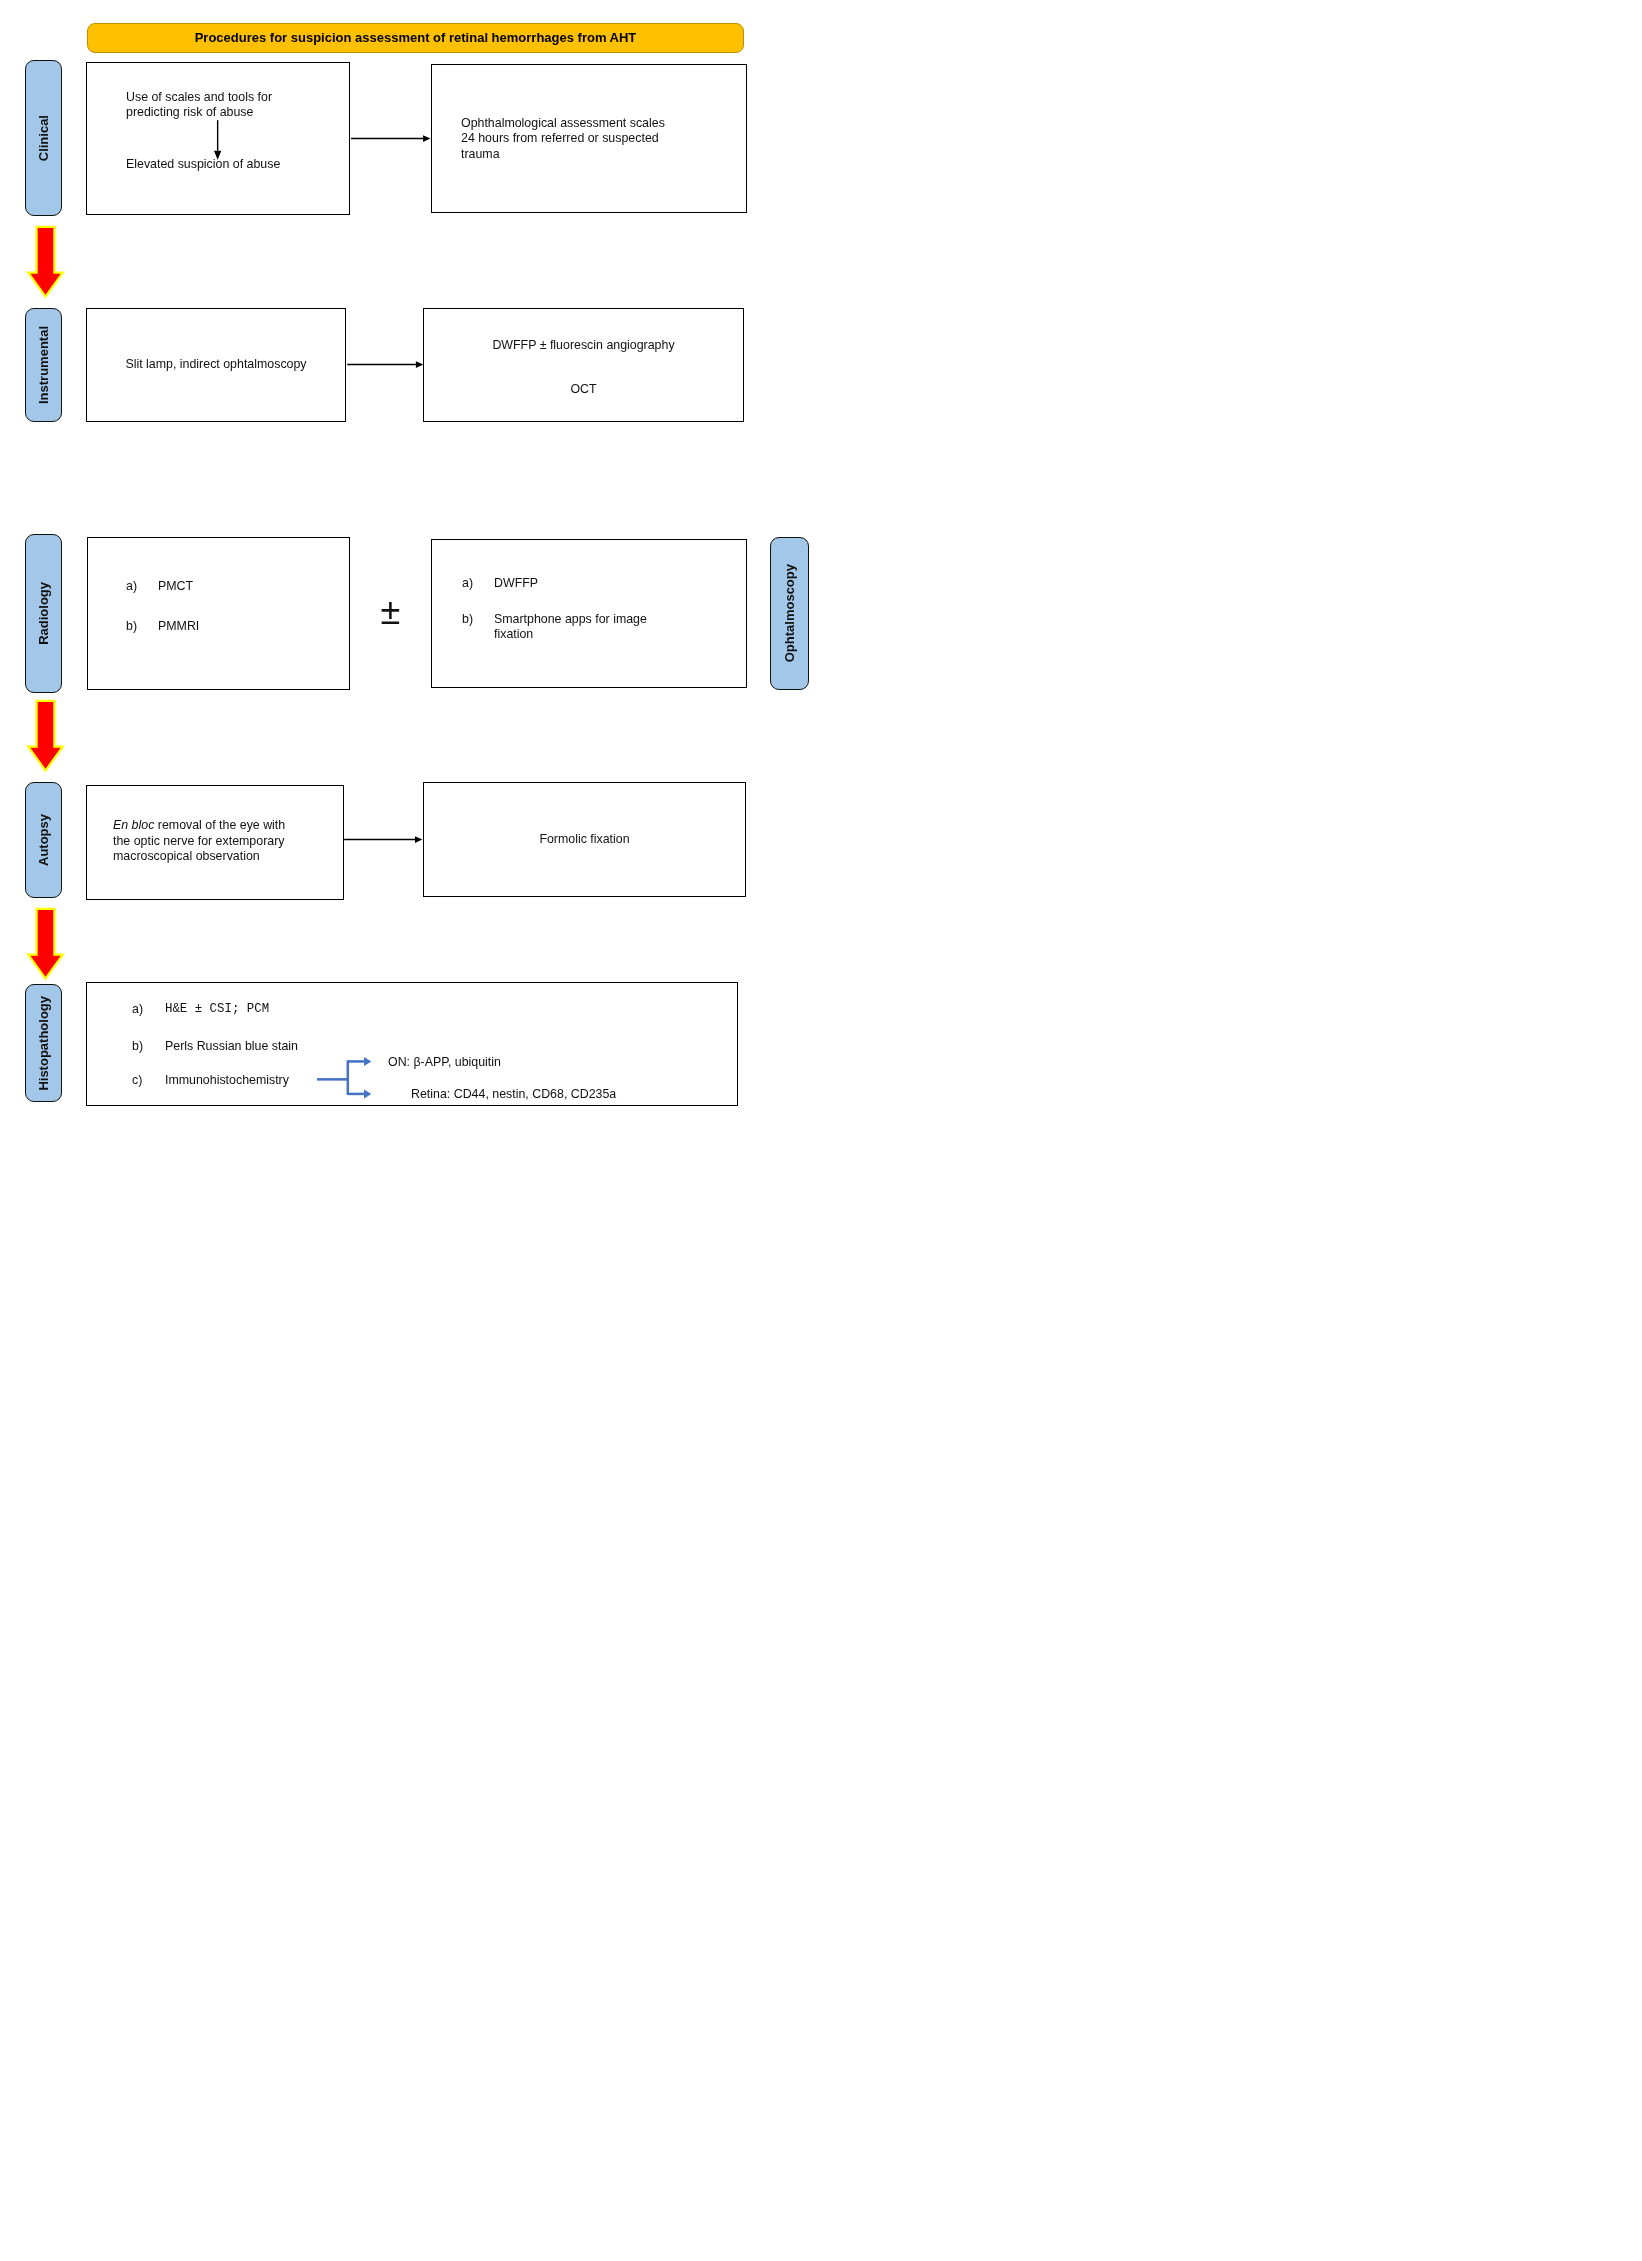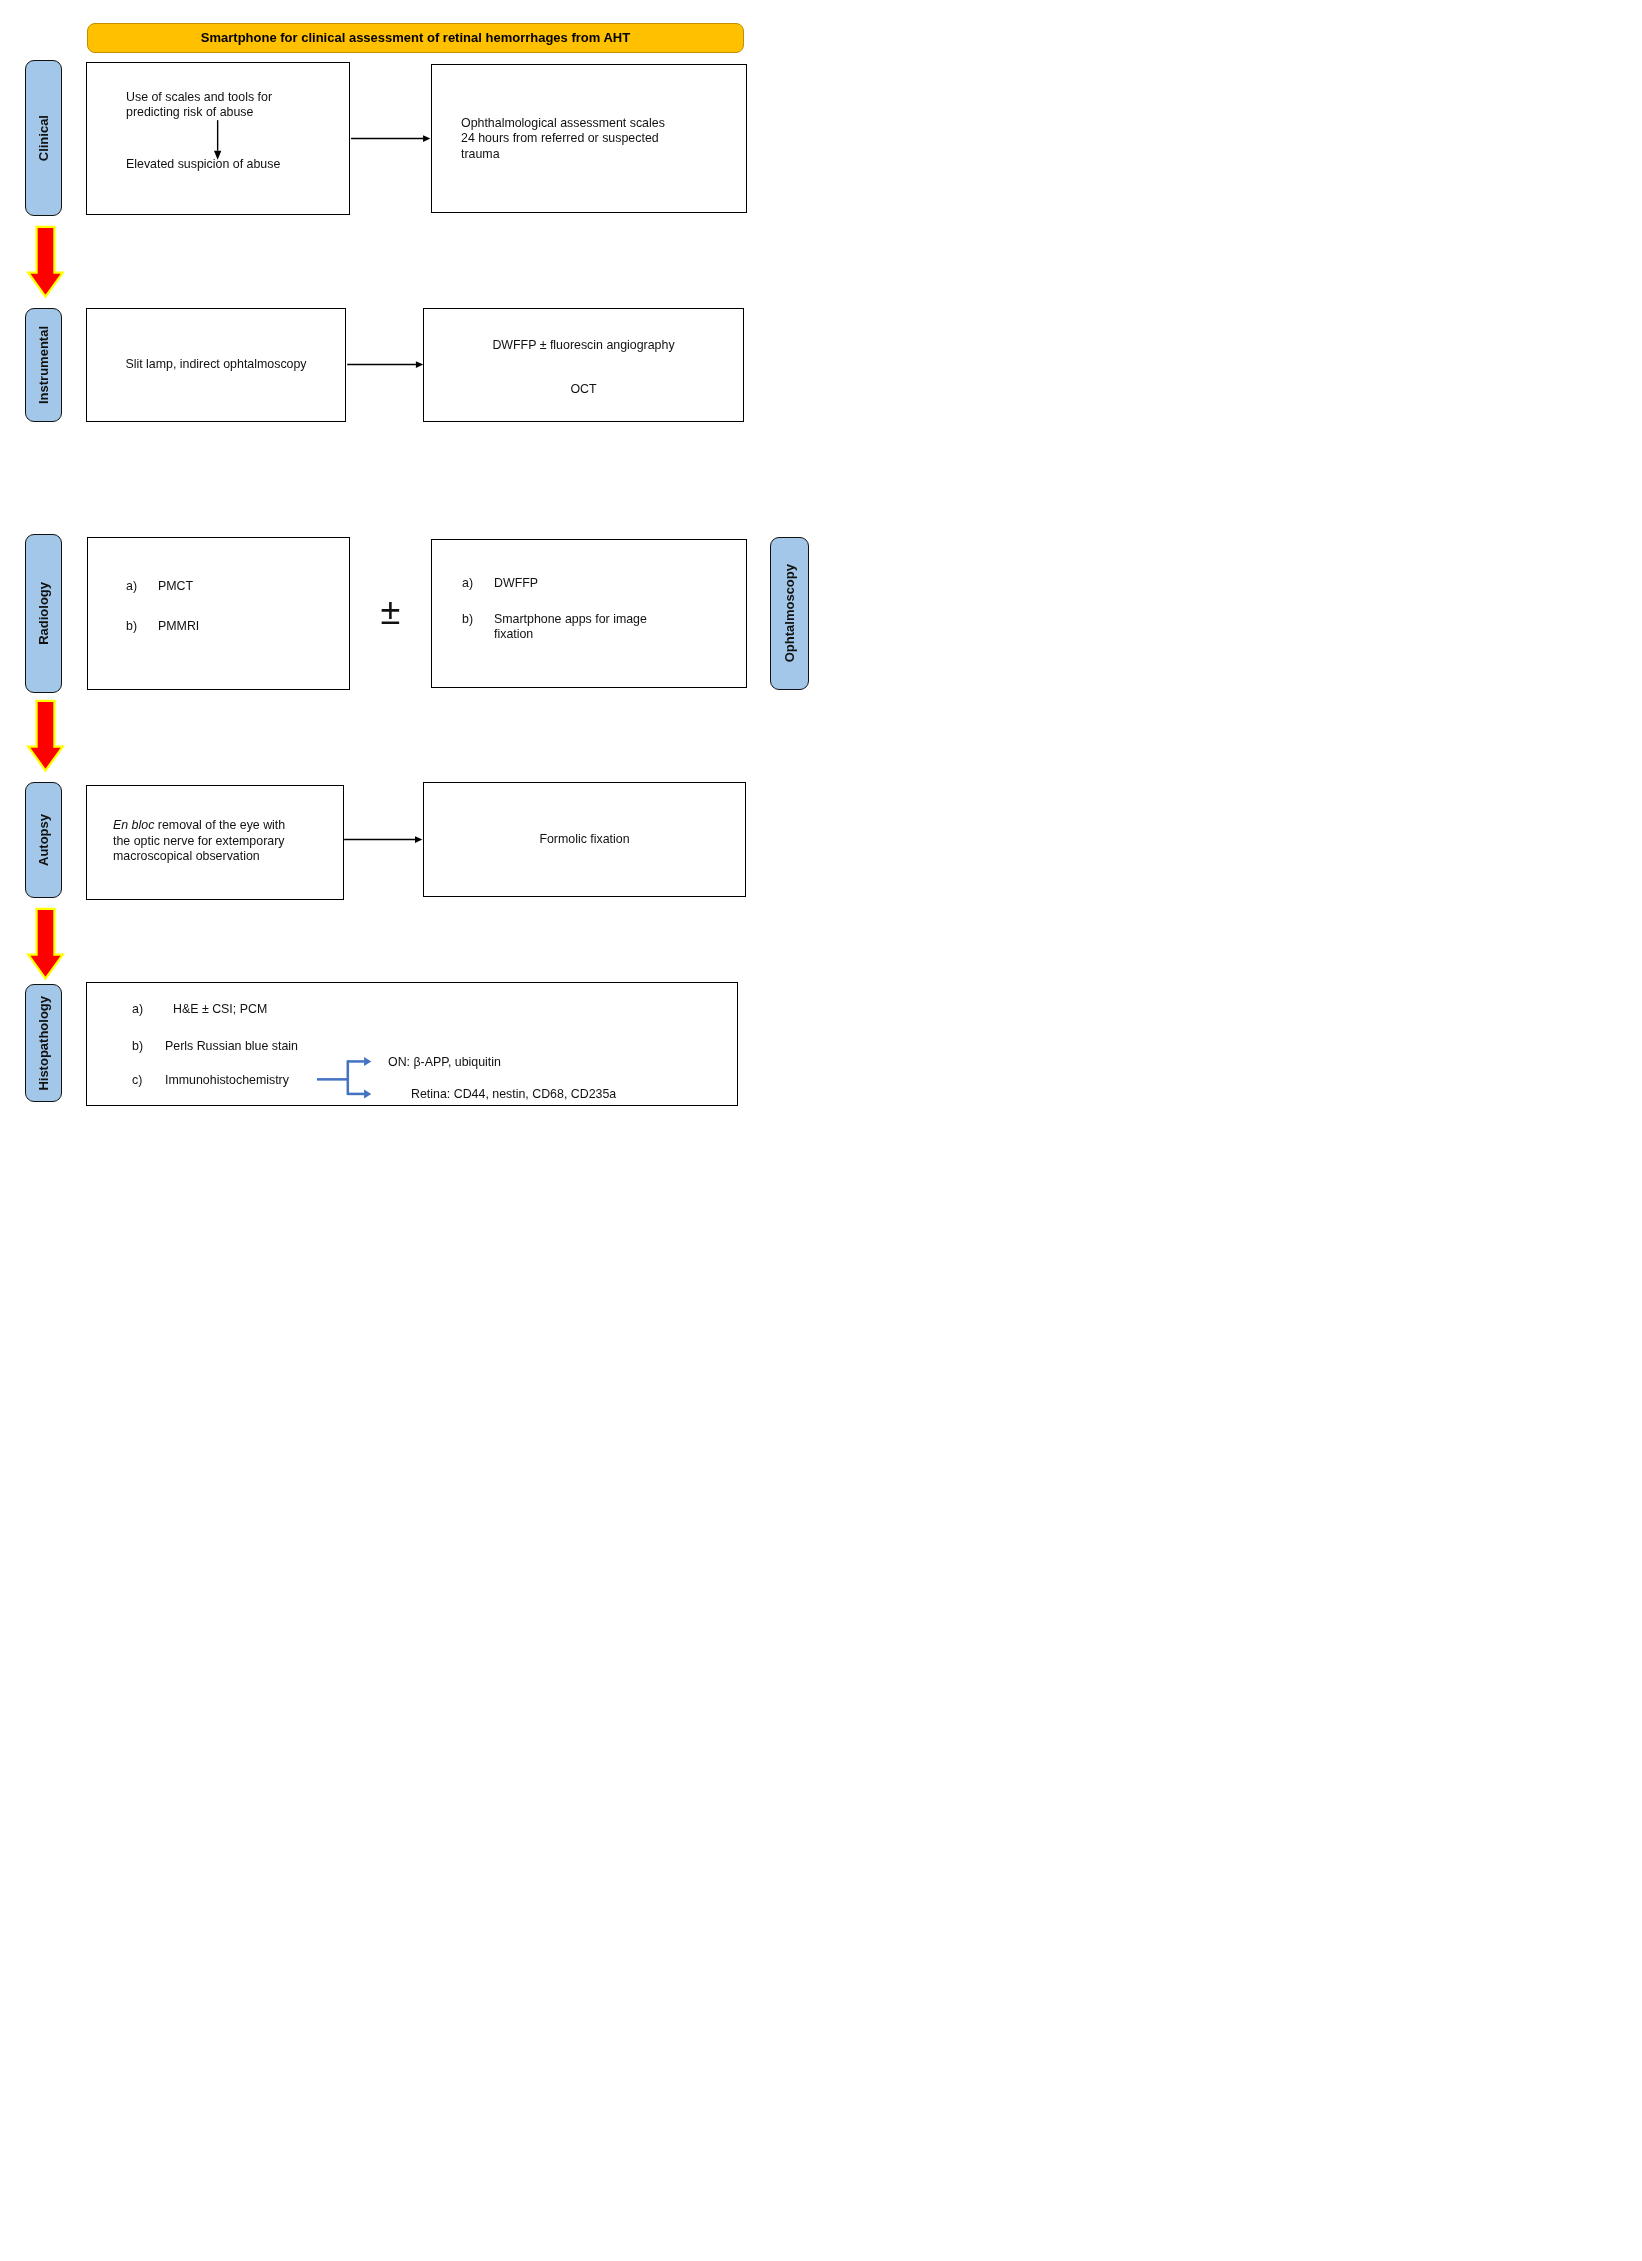--- a/index.html
+++ b/index.html
@@ -31,21 +31,21 @@
     display:flex;align-items:center;justify-content:center;
   }
   svg{position:absolute;overflow:visible;}
 </style>
 </head>
 <body>
 
 <div id="canvas">
 
   <div class="banner" style="left:87px;top:22.5px;width:657px;height:30px;">
-    <span>Smartphone for clinical assessment of retinal hemorrhages from AHT</span>
+    <span>Procedures for suspicion assessment of retinal hemorrhages from AHT</span>
   </div>
 
   <div class="vlabel" style="left:25px;top:60px;width:37px;height:156px;">
     <span>Clinical</span>
   </div>
 
   <div class="box" style="left:86px;top:62px;width:264px;height:153px;"></div>
   <span class="t" style="left:126px;top:90px;">Use of scales and tools for</span>
   <span class="t" style="left:126px;top:105px;">predicting risk of abuse</span>
   <svg style="left:212px;top:120px;" width="11.3" height="41" viewBox="0 0 20 72">
@@ -132,21 +132,21 @@
   <svg style="left:26px;top:907px;" width="39" height="74" viewBox="0 0 70 132">
     <polygon points="19,3 51,3 51,85 66,85 35,128 4,85 19,85" fill="#FF0000" stroke="#FFFF00" stroke-width="4" stroke-linejoin="miter"></polygon>
   </svg>
 
   <div class="vlabel" style="left:25px;top:984px;width:37px;height:118px;">
     <span>Histopathology</span>
   </div>
 
   <div class="box" style="left:86px;top:982px;width:652px;height:124px;"></div>
   <span class="t" style="left:132px;top:1002px;">a)</span>
-  <span class="t" style="left:173px;top:1002px;">H&amp;E ± CSI; PCM</span>
+  <span class="t" style="left:165px;top:1002px;font-family:Liberation Mono, monospace;">H&amp;E ± CSI; PCM</span>
   <span class="t" style="left:132px;top:1039px;">b)</span>
   <span class="t" style="left:165px;top:1039px;">Perls Russian blue stain</span>
   <span class="t" style="left:132px;top:1073px;">c)</span>
   <span class="t" style="left:165px;top:1073px;">Immunohistochemistry</span>
 
   <svg style="left:317px;top:1049px;" width="56" height="54" viewBox="0 0 100 96">
     <line x1="0" y1="54" x2="55" y2="54" stroke="#4472C4" stroke-width="4.5"></line>
     <line x1="55" y1="20" x2="55" y2="82" stroke="#4472C4" stroke-width="4.5"></line>
     <line x1="55" y1="22" x2="84" y2="22" stroke="#4472C4" stroke-width="4.5"></line>
     <polygon points="84,14 84,30 97,22" fill="#4472C4"></polygon>

